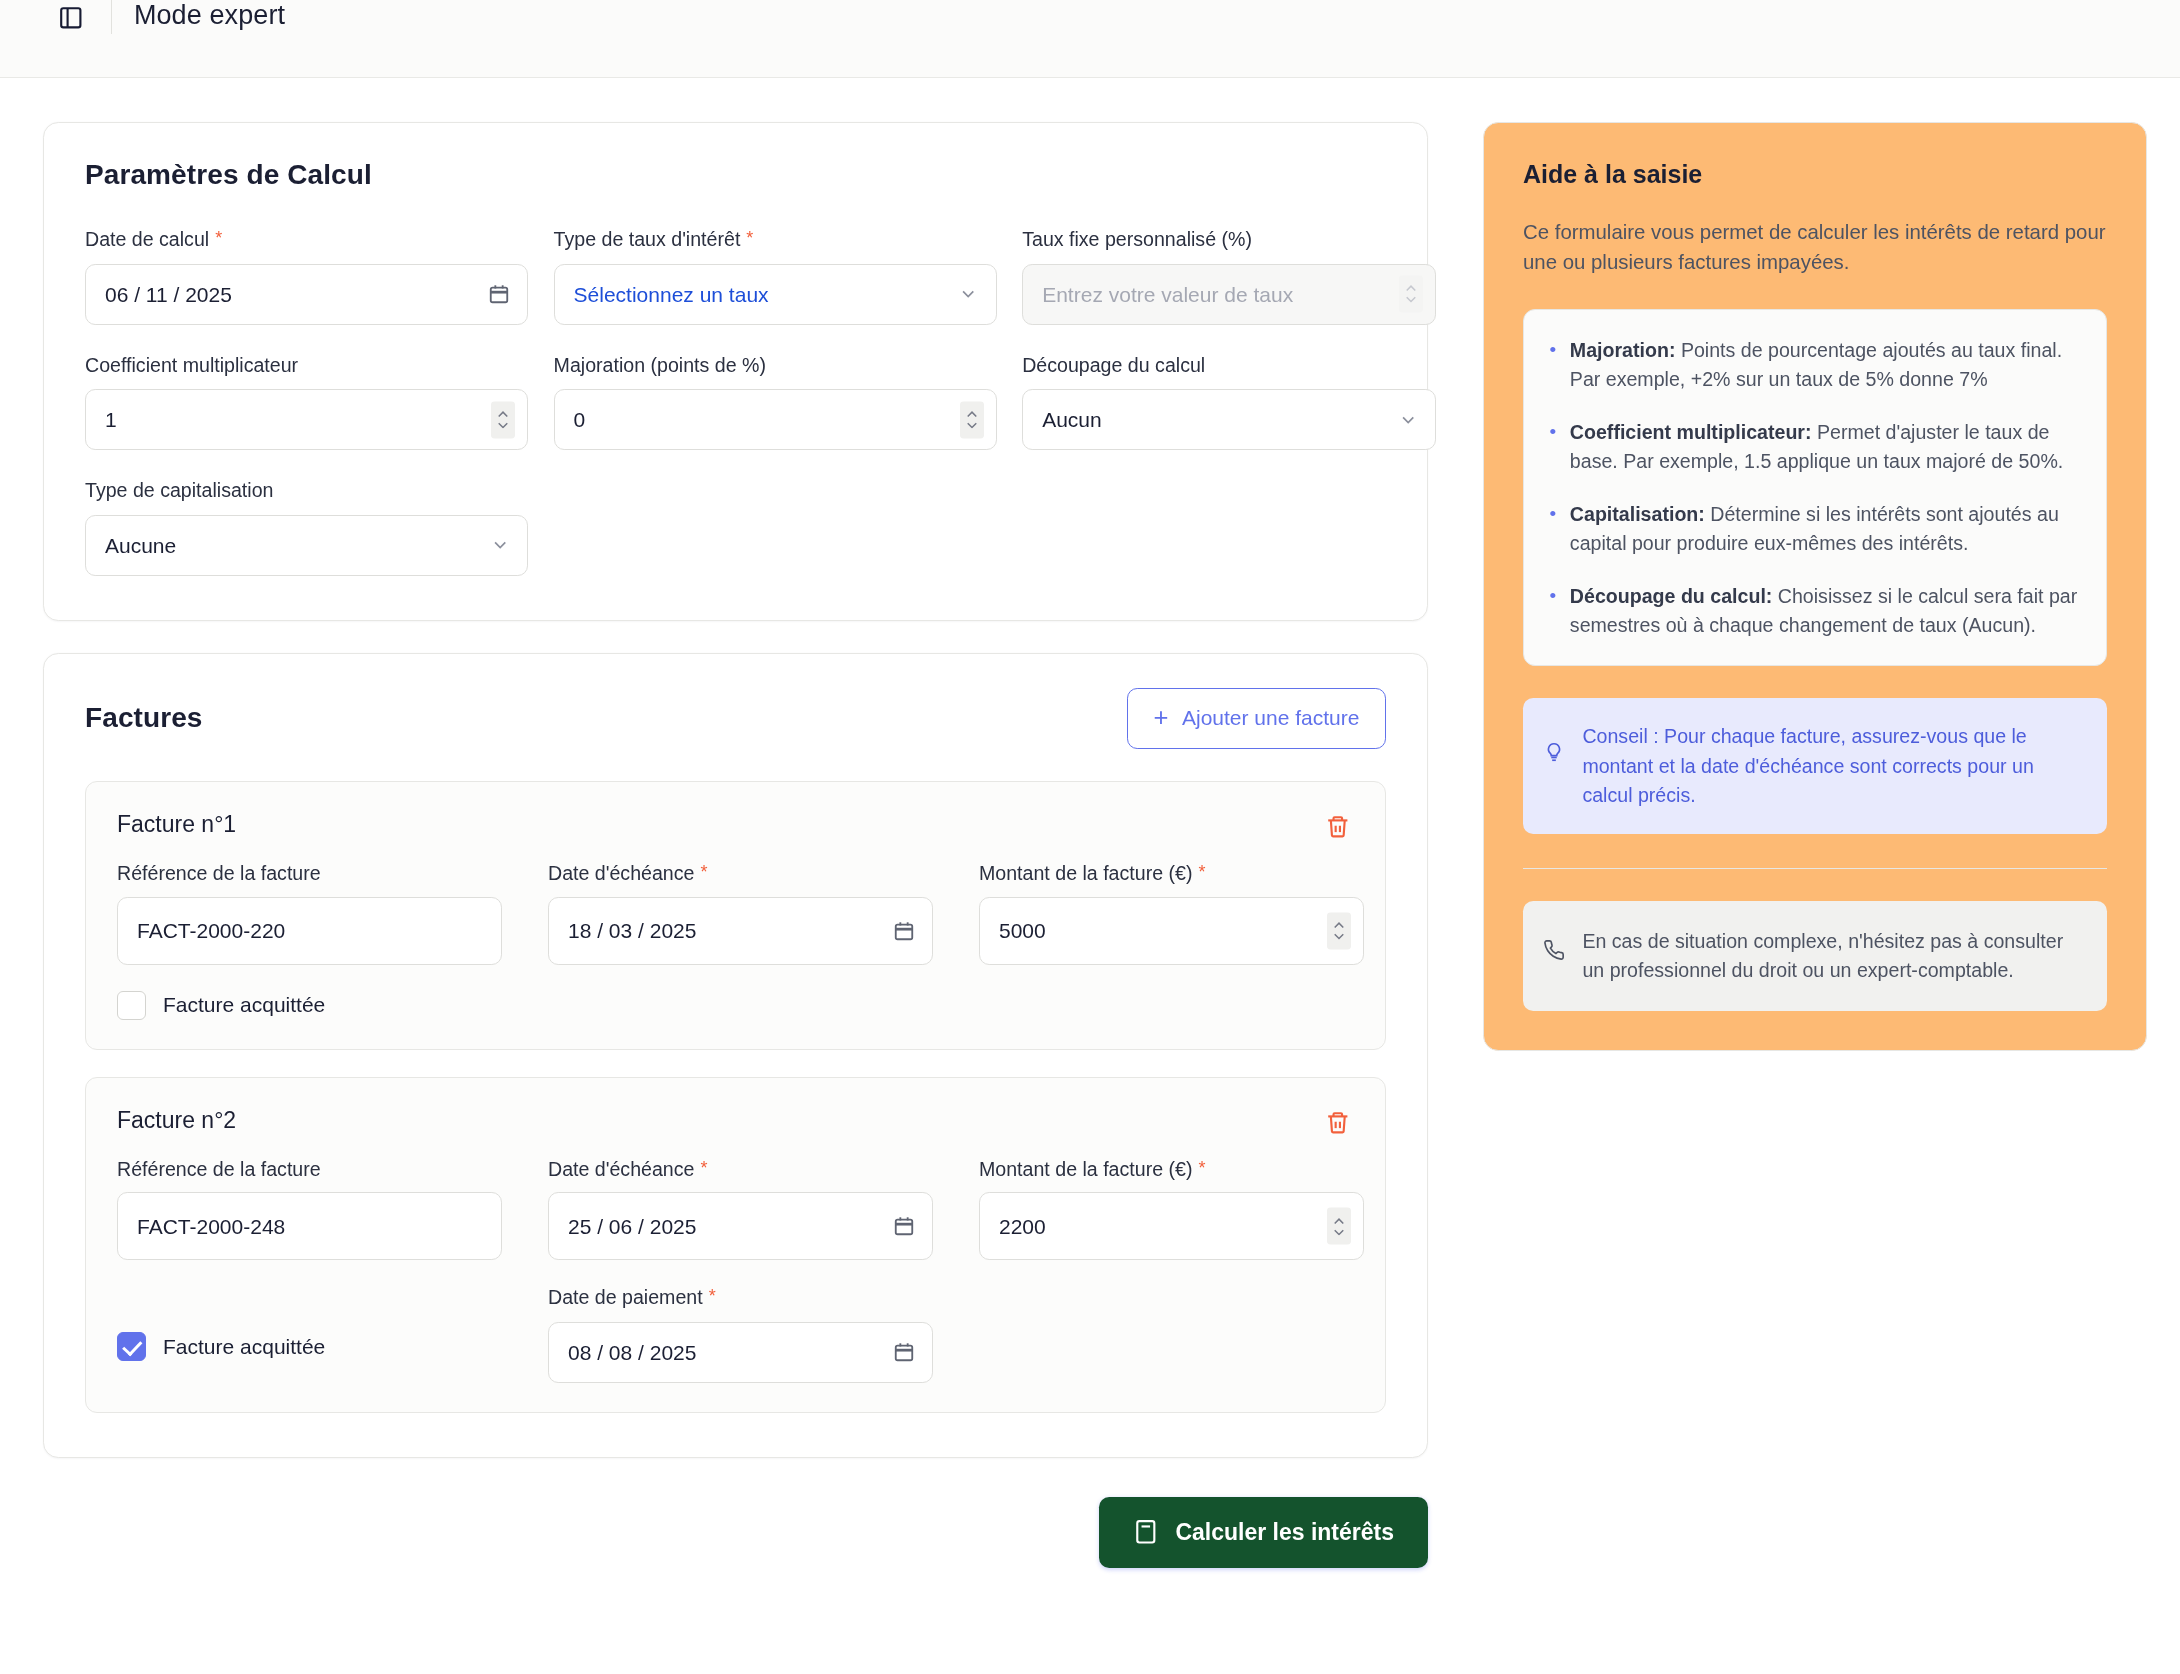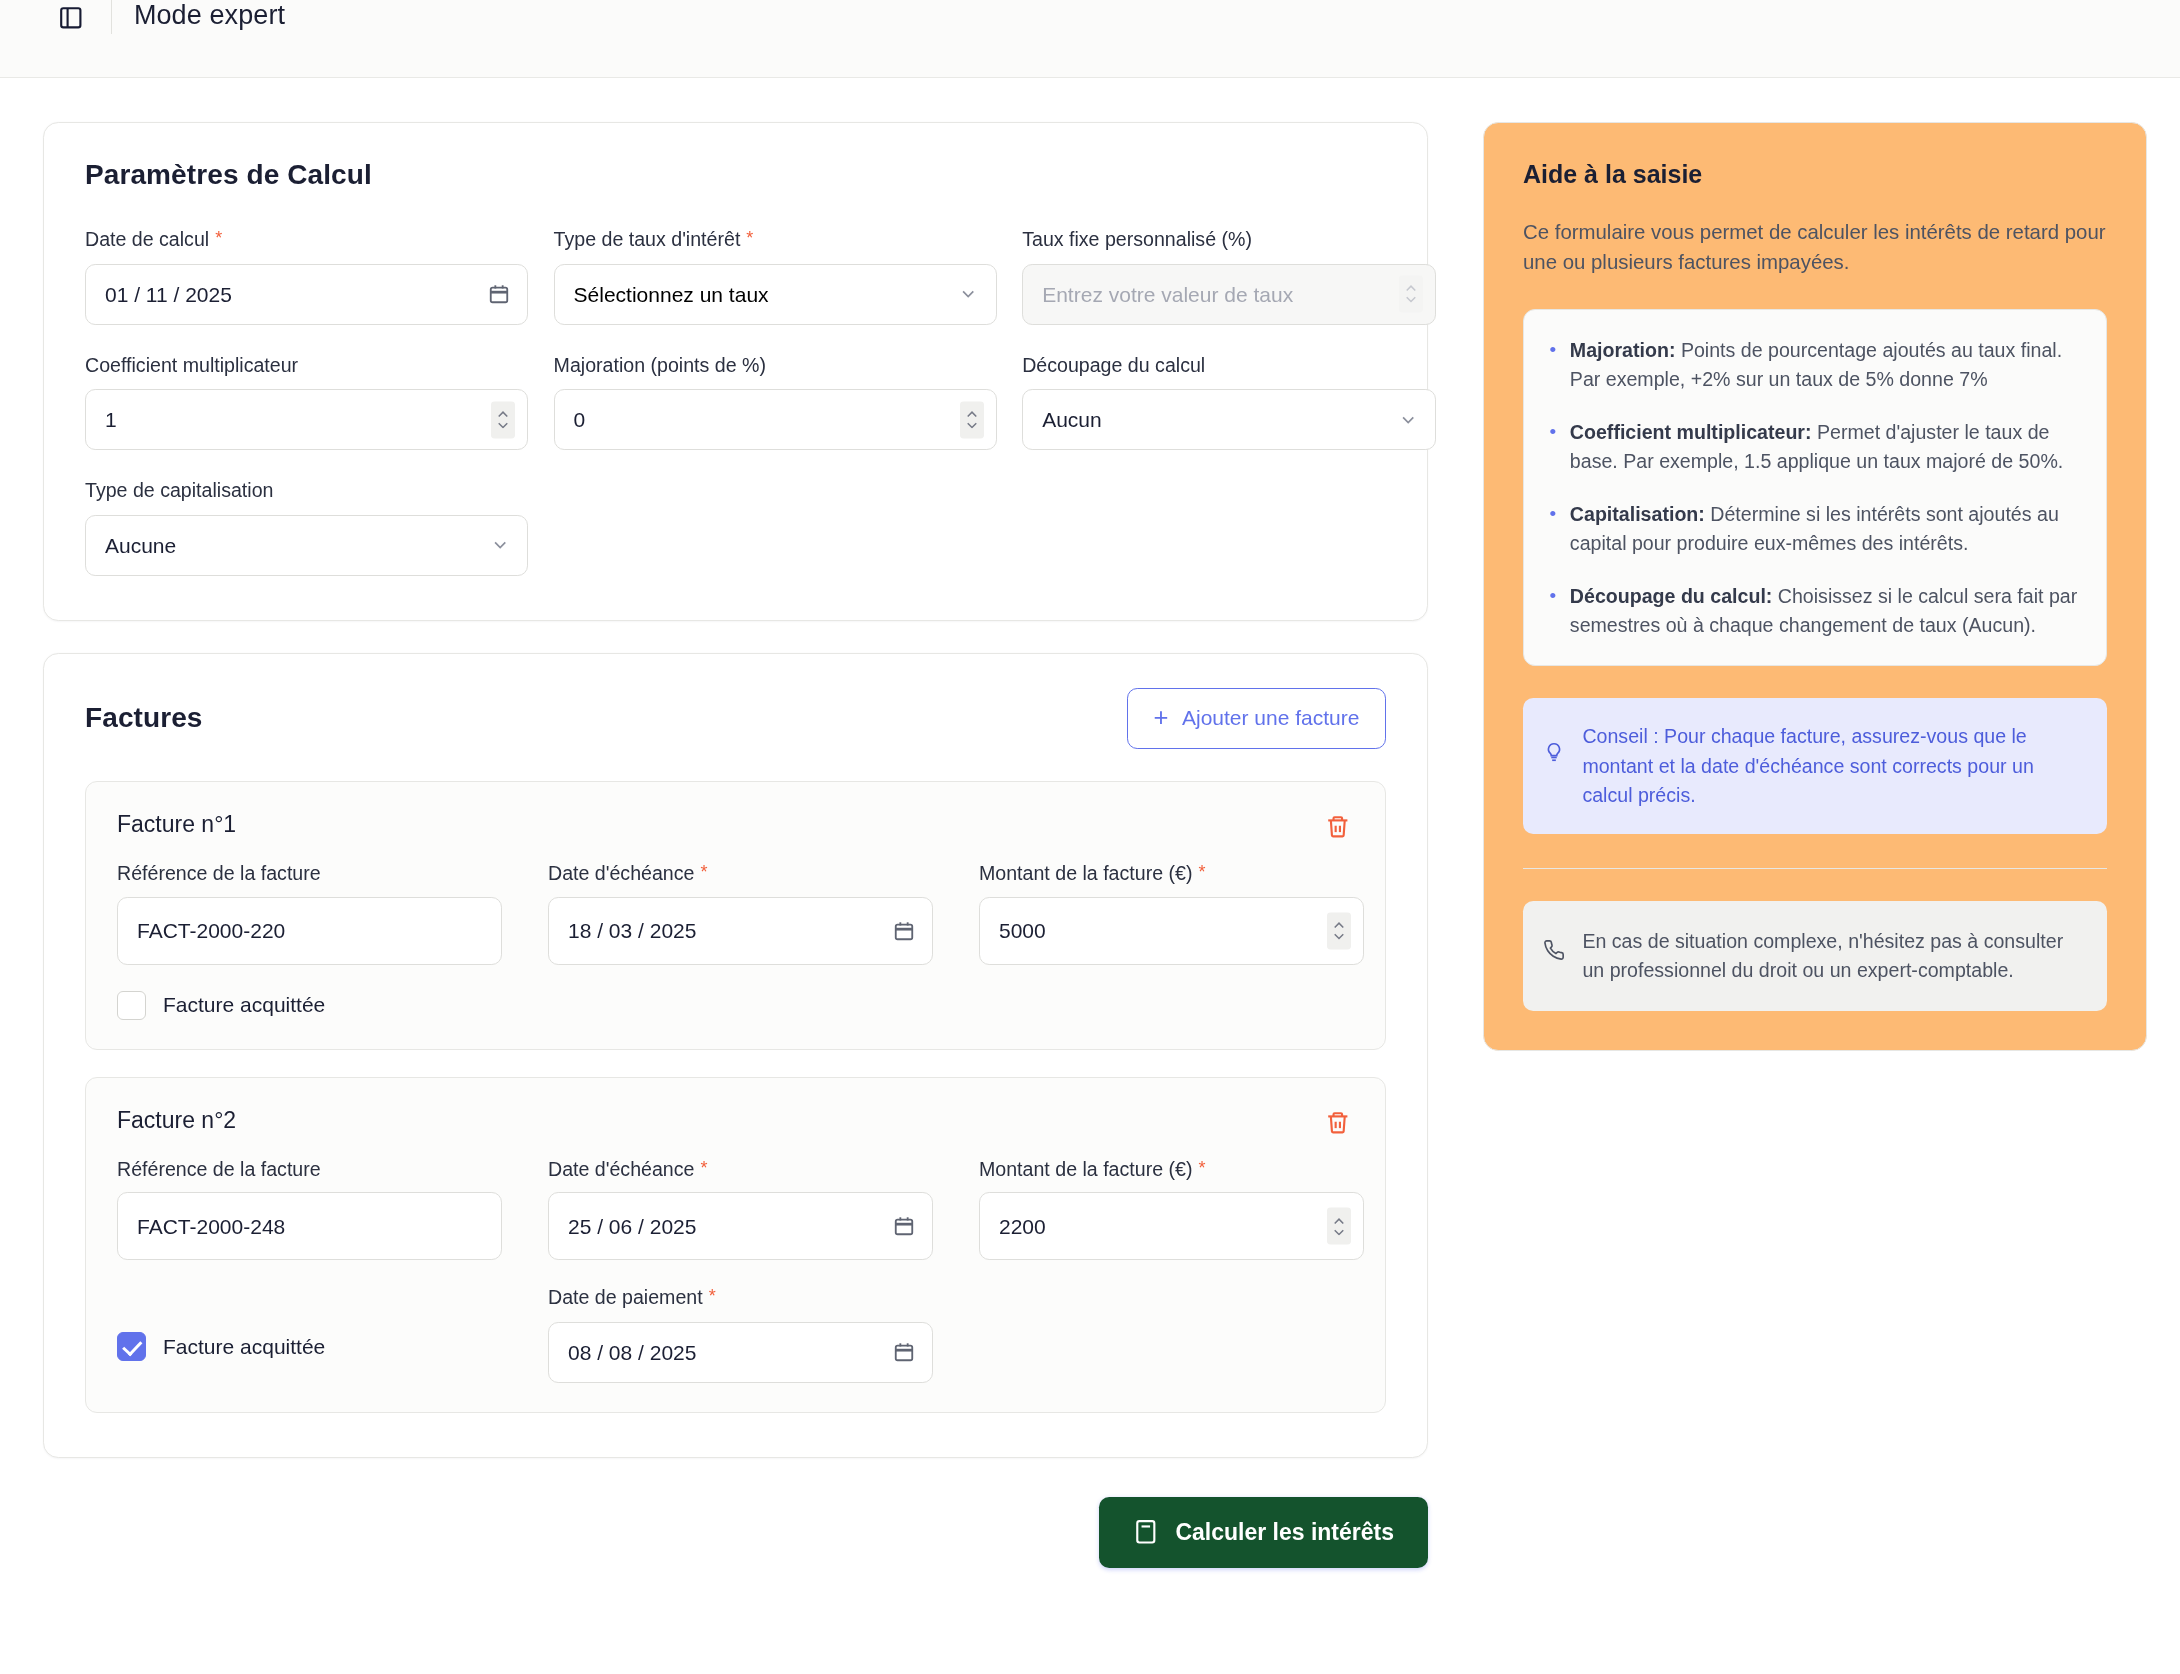--- a/index.html
+++ b/index.html
@@ -59,21 +59,21 @@
   .req{color:#f2603c;font-size:18px;line-height:1;position:relative;top:0.9px;}
 
   .control{
     position:relative;height:61px;border:0.9px solid #dededb;border-radius:10.2px;
     background:#fff;display:flex;align-items:center;padding:0 19px;
     font-size:21px;color:#1b1f33;
   }
   .control.disabled{background:#f7f7f6;}
   .control .val{line-height:1;}
   .control .ph{color:#a5a8b3;line-height:1;}
-  .control .ph-dark{color:#000000;line-height:1;}
+  .control .ph-dark{color:#1d4ed8;line-height:1;}
 
   .icon-right{
     position:absolute;right:17px;top:50%;transform:translateY(-50%);
     display:flex;align-items:center;justify-content:center;
   }
   .spinner{
     position:absolute;right:12px;top:50%;transform:translateY(-50%);
     width:24px;height:37px;background:#f0f0ee;border-radius:3.4px;
     display:flex;flex-direction:column;align-items:center;justify-content:center;gap:3.4px;
   }
@@ -186,21 +186,21 @@
       <h2 class="card-title">Paramètres de Calcul</h2>
 
       <div class="grid3">
 
         <div class="field">
           <div class="flabel">
             <span>Date de calcul</span>
             <span class="req">*</span>
           </div>
           <div class="control">
-            <span class="val">01 / 11 / 2025</span>
+            <span class="val">06 / 11 / 2025</span>
             <span class="icon-right">
               <svg width="22" height="22" viewBox="0 0 24 24" fill="none" stroke="#5f6472" stroke-width="2">
                 <rect x="3" y="5" width="18" height="16" rx="2"></rect>
                 <line x1="3" y1="10" x2="21" y2="10" stroke-width="3"></line>
                 <line x1="8" y1="2.5" x2="8" y2="6"></line>
                 <line x1="16" y1="2.5" x2="16" y2="6"></line>
               </svg>
             </span>
           </div>
         </div>

